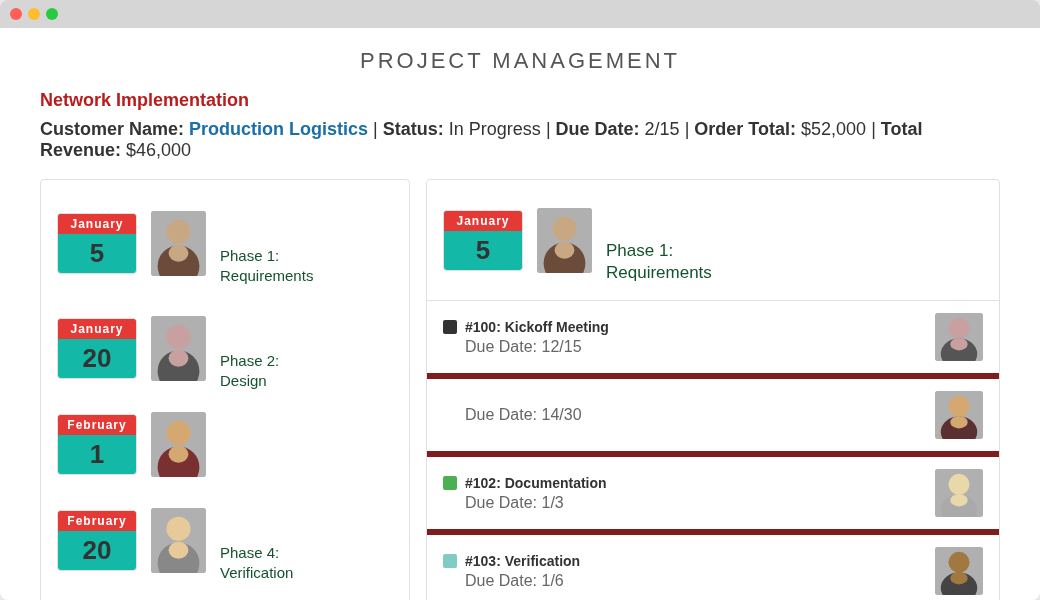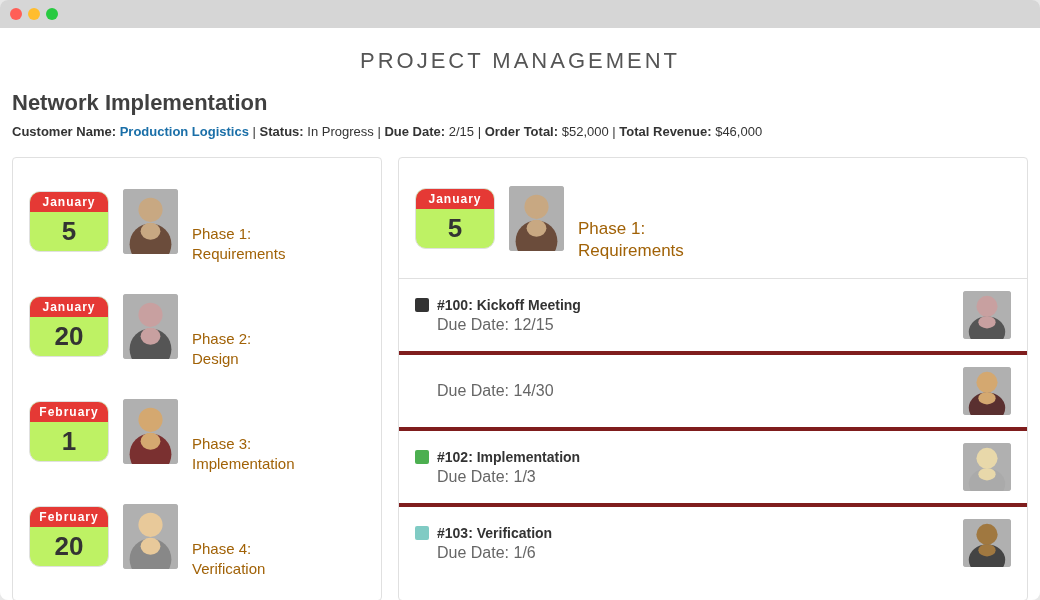--- a/index.html
+++ b/index.html
@@ -32,38 +32,38 @@
     }
     .titlebar-btn {
       width: 12px; height: 12px; border-radius: 50%;
     }
     .btn-close { background: #ff5f57; }
     .btn-min { background: #ffbd2e; }
     .btn-max { background: #28ca41; }
     .content {
       flex: 1;
       background: #fff;
-      padding: 20px 12px;
+      padding: 20px 40px;
       overflow: auto;
     }
     .page-title {
       text-align: center;
       font-size: 22px;
       letter-spacing: 3px;
       color: #555;
       margin-bottom: 16px;
       font-weight: normal;
     }
     .project-title {
-      font-size: 22px;
-      color: #404040;
+      font-size: 18px;
+      color: #b91c1c;
       margin-bottom: 8px;
     }
     .project-meta {
-      font-size: 13px;
+      font-size: 18px;
       color: #333;
       margin-bottom: 18px;
     }
     .project-meta .label { font-weight: bold; }
     .project-meta .link { color: #1a6fa8; font-weight: bold; }
     .main-panels {
       display: flex;
       gap: 16px;
     }
     .left-panel {
@@ -87,23 +87,23 @@
     }
     .phase-card {
       display: flex;
       align-items: center;
       gap: 14px;
       padding: 6px 0;
     }
     .date-badge {
       width: 80px;
       min-width: 80px;
-      background: #bef264;
+      background: #14b8a6;
       border: 1px solid #e0e0e0;
-      border-radius: 11px;
+      border-radius: 4px;
       text-align: center;
       overflow: hidden;
     }
     .date-badge .month {
       background: #e53935;
       color: #fff;
       font-size: 12px;
       font-weight: bold;
       padding: 3px 0;
       letter-spacing: 1px;
@@ -120,21 +120,21 @@
       border-radius: 3px;
       background: #bbb;
       display: flex;
       align-items: flex-end;
       justify-content: center;
       overflow: hidden;
       position: relative;
     }
     .phase-label {
       font-size: 15px;
-      color: #a16207;
+      color: #14532d;
       line-height: 1.3;
       margin-top: 44px;
     }
     
     .right-header {
       display: flex;
       align-items: center;
       gap: 14px;
       padding: 16px 16px 16px 16px;
       border-bottom: 1px solid #e0e0e0;
@@ -146,21 +146,21 @@
     .task-list {
       flex: 1;
       display: flex;
       flex-direction: column;
     }
     .task-row {
       display: flex;
       align-items: center;
       justify-content: space-between;
       padding: 12px 16px;
-      border-bottom: 4px solid #7f1d1d;
+      border-bottom: 6px solid #7f1d1d;
       gap: 10px;
     }
     .task-row:last-child { border-bottom: none; }
     .task-left {
       display: flex;
       flex-direction: column;
       gap: 3px;
     }
     .task-title-row {
       display: flex;
@@ -263,23 +263,20 @@
       <div class="day">1</div>
     </div>
     <div class="avatar-placeholder">
       <svg width="55" height="65" viewBox="0 0 55 65" xmlns="http://www.w3.org/2000/svg">
     <rect width="55" height="65" fill="#b0b0b0"></rect>
     <circle cx="27.5" cy="20.8" r="12.1" fill="#d4a870"></circle>
     <ellipse cx="27.5" cy="55.25" rx="20.9" ry="20.8" fill="#7a3030"></ellipse>
     <ellipse cx="27.5" cy="42.25" rx="9.9" ry="8.450000000000001" fill="#d4a870"></ellipse>
   </svg>
     </div>
-    <div class="phase-label">
-      Phase 3:<br>Implementation
-    </div>
   </div>
           <div class="phase-card">
     <div class="date-badge">
       <div class="month">February</div>
       <div class="day">20</div>
     </div>
     <div class="avatar-placeholder">
       <svg width="55" height="65" viewBox="0 0 55 65" xmlns="http://www.w3.org/2000/svg">
     <rect width="55" height="65" fill="#b0b0b0"></rect>
     <circle cx="27.5" cy="20.8" r="12.1" fill="#e8c99a"></circle>
@@ -339,21 +336,21 @@
     <circle cx="24" cy="15.36" r="10.56" fill="#d4a870"></circle>
     <ellipse cx="24" cy="40.8" rx="18.240000000000002" ry="15.36" fill="#5a3030"></ellipse>
     <ellipse cx="24" cy="31.200000000000003" rx="8.64" ry="6.24" fill="#d4a870"></ellipse>
   </svg>
     </div>
   </div>
             <div class="task-row">
     <div class="task-left">
       <div class="task-title-row">
         <span class="task-dot" style="background:#4caf50;border-radius:2px"></span>
-        <span>#102: Implementation</span>
+        <span>#102: Documentation</span>
       </div>
       <div class="task-due">Due Date: 1/3</div>
     </div>
     <div class="task-avatar">
       <svg width="48" height="48" viewBox="0 0 48 48" xmlns="http://www.w3.org/2000/svg">
     <rect width="48" height="48" fill="#b0b0b0"></rect>
     <circle cx="24" cy="15.36" r="10.56" fill="#e8d8aa"></circle>
     <ellipse cx="24" cy="40.8" rx="18.240000000000002" ry="15.36" fill="#aaa"></ellipse>
     <ellipse cx="24" cy="31.200000000000003" rx="8.64" ry="6.24" fill="#e8d8aa"></ellipse>
   </svg>

